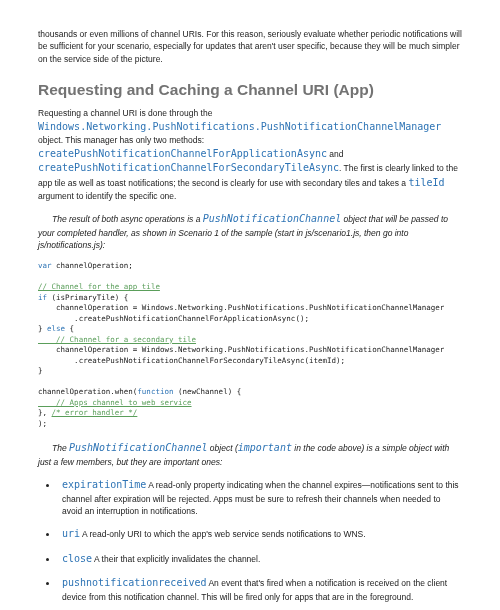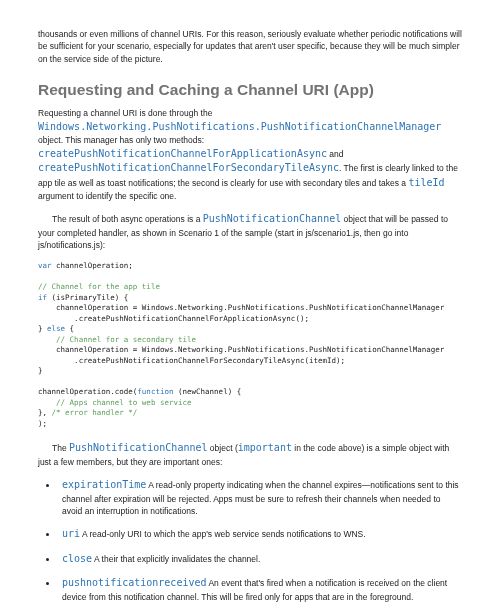--- a/index.html
+++ b/index.html
@@ -16,35 +16,36 @@
     .para { margin: 0 0 10px 0; }
     h2 {
       font-size: 15.5px;
       font-weight: 700;
       margin: 14px 0 6px 0;
       color: #737373;
     }
     .indent-para {
       text-indent: 14px;
       margin: 6px 0 10px 0;
+      font-style: italic;
     }
     .code-inline {
       font-family: Consolas, monospace;
       color: #2e74b5;
       font-size: 10px;
     }
     pre.codeblock {
       font-family: Consolas, monospace;
       font-size: 7.5px;
       line-height: 1.4;
       margin: 4px 0 12px 0;
       white-space: pre;
     }
     pre.codeblock .kw { color: #2e74b5; }
-    pre.codeblock .cm { color: #5a9e5a; }
+    pre.codeblock .cm { color: #5a9e5a; text-decoration: underline; }
     ul.bullets { margin: 4px 0 0 0; padding: 0 0 0 20px; }
     ul.bullets li { margin: 0 0 10px 0; padding-left: 4px; }
     .pagenum { text-align: center; font-size: 13px; margin-top: 24px; }
   </style>
 </head>
 <body>
 
 <p class="para">thousands or even millions of channel URIs. For this reason, seriously evaluate whether periodic notifications will be sufficient for your scenario, especially for updates that aren't user specific, because they will be much simpler on the service side of the picture.</p>
 
 <h2>Requesting and Caching a Channel URI (App)</h2>
@@ -62,21 +63,21 @@
 <span class="cm">// Channel for the app tile</span>
 <span class="kw">if</span><span> (isPrimaryTile) {</span>
 <span>    channelOperation = Windows.Networking.PushNotifications.PushNotificationChannelManager</span>
 <span>        .createPushNotificationChannelForApplicationAsync();</span>
 <span>} </span><span class="kw">else</span><span> {</span>
 <span class="cm">    // Channel for a secondary tile</span>
 <span>    channelOperation = Windows.Networking.PushNotifications.PushNotificationChannelManager</span>
 <span>        .createPushNotificationChannelForSecondaryTileAsync(itemId);</span>
 <span>}</span>
 
-<span>channelOperation.code(</span><span class="kw">function</span><span> (newChannel) {</span>
+<span>channelOperation.when(</span><span class="kw">function</span><span> (newChannel) {</span>
 <span class="cm">    // Apps channel to web service</span>
 <span>}, </span><span class="cm">/* error handler */</span>
 <span>);</span></pre>
 
 <p class="indent-para">
   <span>The </span><span class="code-inline">PushNotificationChannel</span><span> object (</span><span class="code-inline">important</span><span> in the code above) is a simple object with just a few members, but they are important ones:</span>
 </p>
 
 <ul class="bullets">
   <li>

